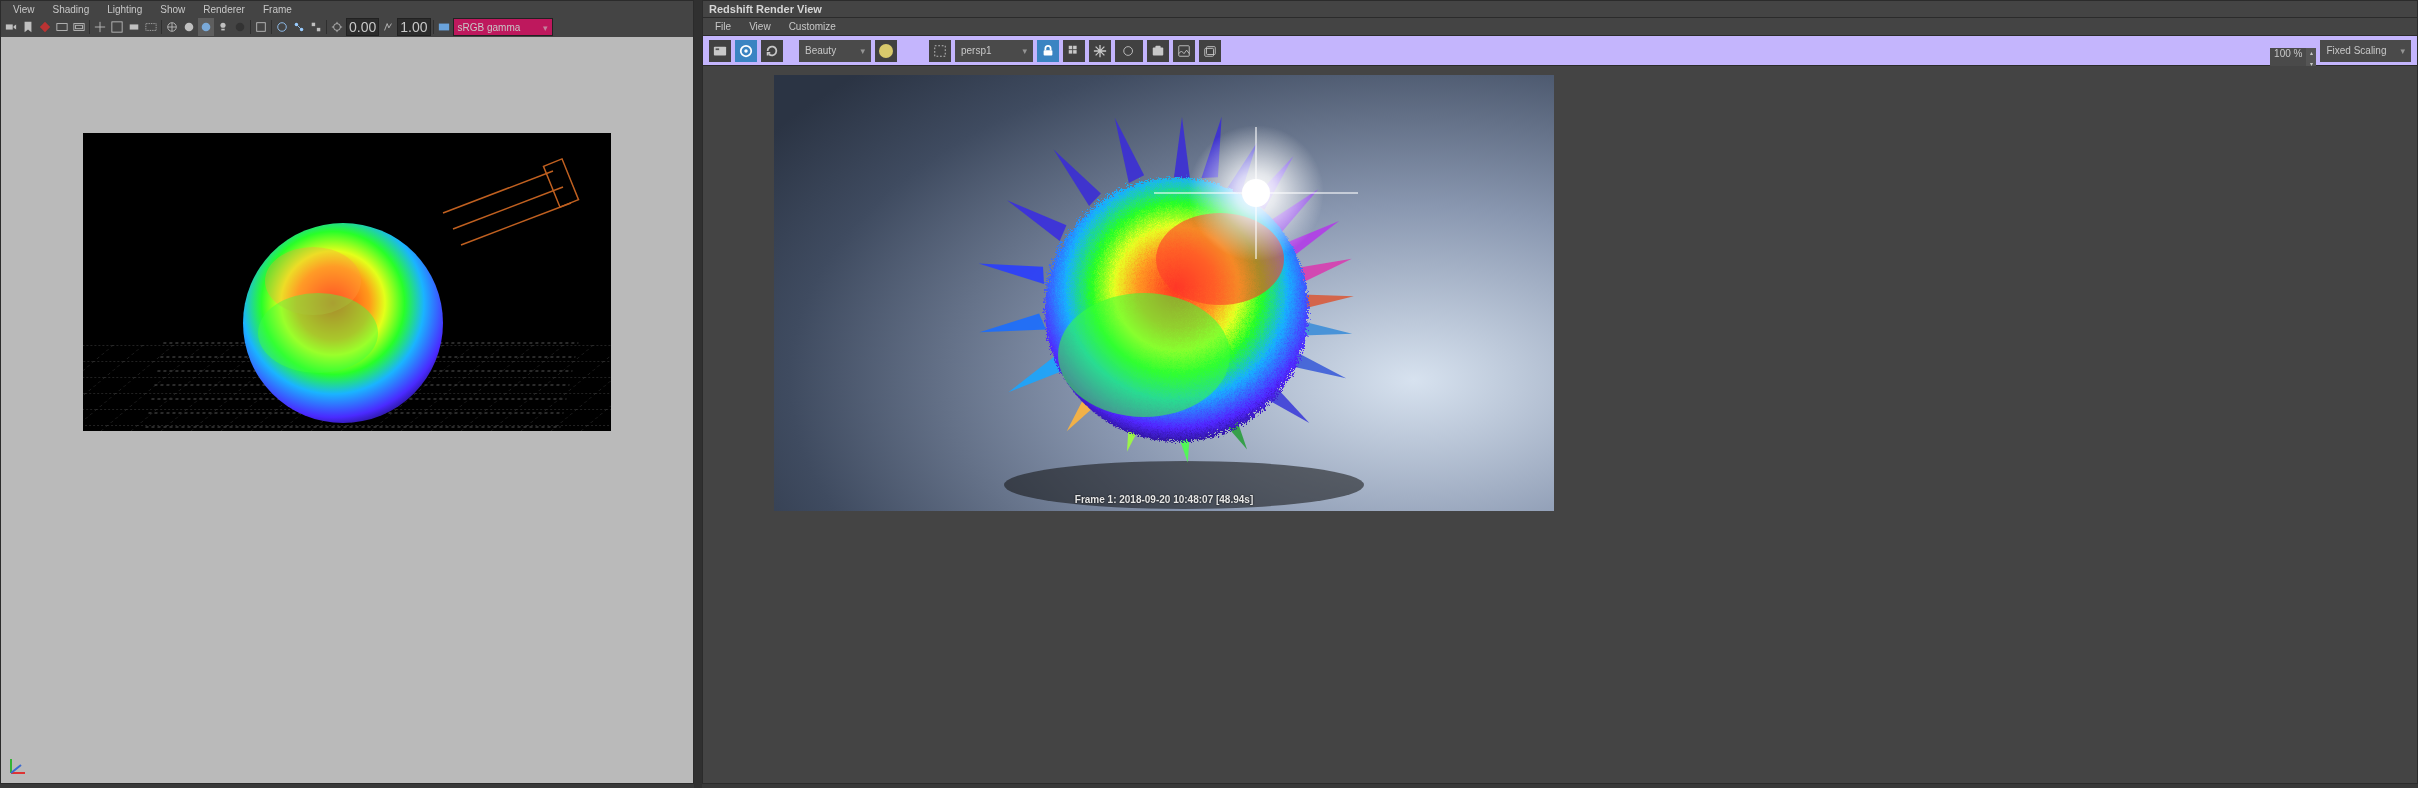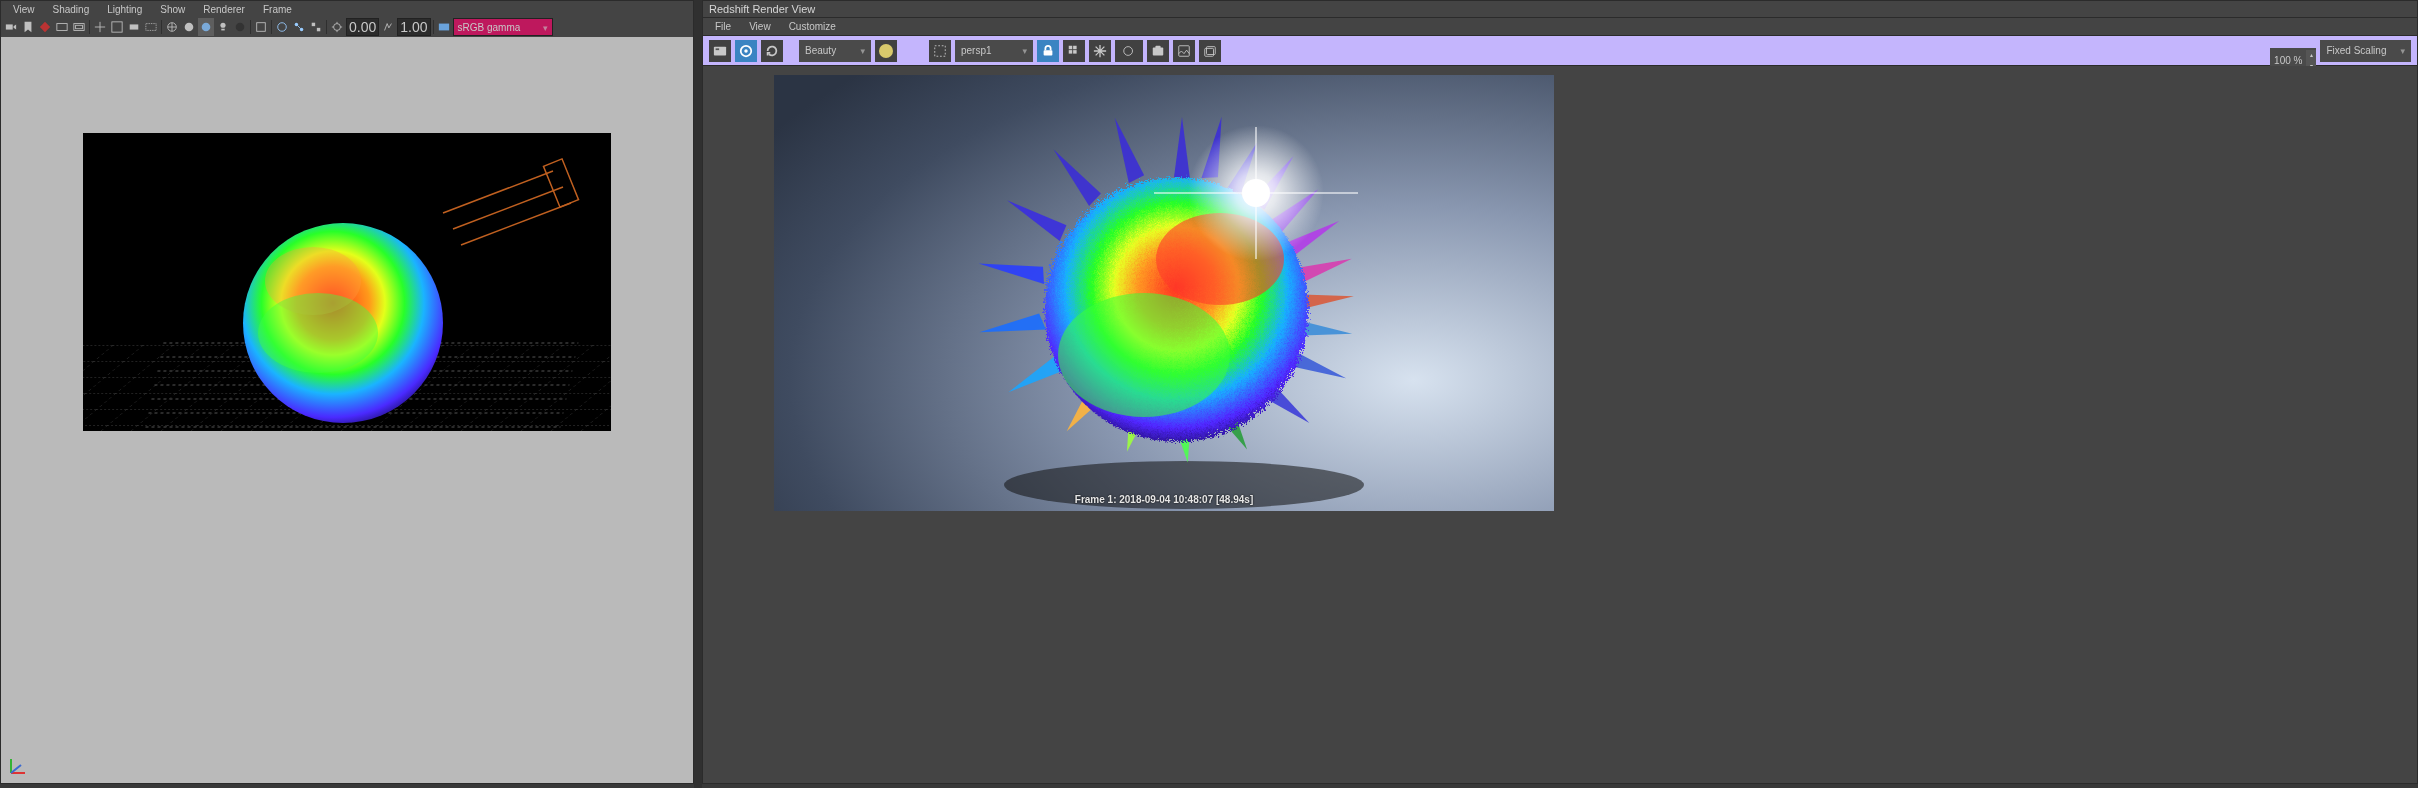--- a/index.html
+++ b/index.html
@@ -25,32 +25,32 @@
   .dd .chev::after, .dropdown .chev::after { content: "▾"; font-size: 9px; opacity: .6; padding-left: 14px; }
 
   .maya-viewport-wrap { flex: 1; background: #bababa; position: relative; overflow: hidden; }
   .maya-viewport-header { text-align: center; color: #3a3a3a; font-size: 10px; padding: 4px 0; }
   .maya-render-canvas { position: absolute; left: 82px; top: 96px; width: 528px; height: 298px; background: #000; }
   .maya-render-canvas svg { width: 100%; height: 100%; display: block; }
   .axis-gizmo { position: absolute; left: 6px; bottom: 6px; width: 24px; height: 24px; }
 
   
   .rs-panel { flex: 1; display: flex; flex-direction: column; border: 1px solid #2b2b2b; background: #393939; height: 784px; }
-  .rs-titlebar { background: #444444; color: #d6d6d6; padding: 2px 6px; font-size: 11px; border-bottom: 1px solid #2b2b2b; }
+  .rs-titlebar { background: #444444; color: #d6d6d6; padding: 2px 6px; font-size: 11px; border-bottom: 1px solid #2b2b2b; font-weight: bold; }
   .rs-menubar { display: flex; gap: 2px; padding: 2px 4px; background: #444444; border-bottom: 1px solid #2b2b2b; }
   .rs-menubar span { padding: 1px 8px; }
 
   .rs-toolbar { display: flex; align-items: center; padding: 3px 6px; gap: 4px; background: #c4b5fd; border-bottom: 1px solid #2b2b2b; height: 30px; }
   .rs-toolbar .btn { width: 22px; height: 22px; background: #414141; display: flex; align-items: center; justify-content: center; color: #c8c8c8; }
   .rs-toolbar .btn.on { background: #3a84c2; color: #fff; }
   .rs-toolbar .btn svg { width: 14px; height: 14px; }
   .rs-toolbar .dropdown { height: 22px; min-width: 68px; background: #4a4a4a; display: flex; align-items: center; justify-content: space-between; padding: 0 6px; }
   .rs-toolbar .spacer { flex: 0 0 8px; }
   .rs-toolbar .fill { flex: 1; }
-  .spinbox { display: flex; align-items: center; height: 26px; background: #4a4a4a; margin-top: 20px; }
+  .spinbox { display: flex; height: 26px; background: #4a4a4a; margin-top: 20px; }
   .spinbox span:first-child { padding: 0 4px; }
   .spinbox .spins { width: 10px; height: 22px; background: #555; display:flex; flex-direction:column;}
   .spinbox .spins::before{content:"▴"; font-size:6px; line-height:11px; text-align:center;}
   .spinbox .spins::after {content:"▾"; font-size:6px; line-height:11px; text-align:center;}
   .aov-dot { width:14px; height:14px; border-radius:50%; background:#d8c96c; display:inline-block; }
 
   .rs-viewport { flex: 1; background: #444444; position: relative; }
   .rs-image { position: absolute; left: 71px; top: 9px; width: 780px; height: 436px; overflow: hidden; }
   .rs-image svg { width: 100%; height: 100%; display: block; }
   .rs-framebar { position: absolute; left: 50%; transform: translateX(-50%); bottom: 6px; color: #e6e6e6; font-size: 10px; font-weight: bold; text-shadow: 0 0 2px #000; }
@@ -450,16 +450,16 @@
           </g>
           <circle r="132" fill="url(#rsBall)" filter="url(#rough)"></circle>
           <ellipse cx="-30" cy="48" rx="86" ry="62" fill="#39ff39" opacity=".55"></ellipse>
           <ellipse cx="46" cy="-48" rx="64" ry="46" fill="#ff3b2a" opacity=".6"></ellipse>
         </g>
 
         <circle cx="482" cy="118" r="68" fill="url(#glare)"></circle>
         <circle cx="482" cy="118" r="14" fill="#ffffff"></circle>
         <path d="M380 118 h204 M482 52 v132" stroke="#ffffff" stroke-width="2" opacity=".55"></path>
       </svg>
-      <div class="rs-framebar">Frame    1:   2018-09-04   10:48:07   [48.94s]</div>
+      <div class="rs-framebar">Frame    1:   2018-09-20   10:48:07   [48.94s]</div>
     </div>
   </div>
 </div>
 
 </body></html>

